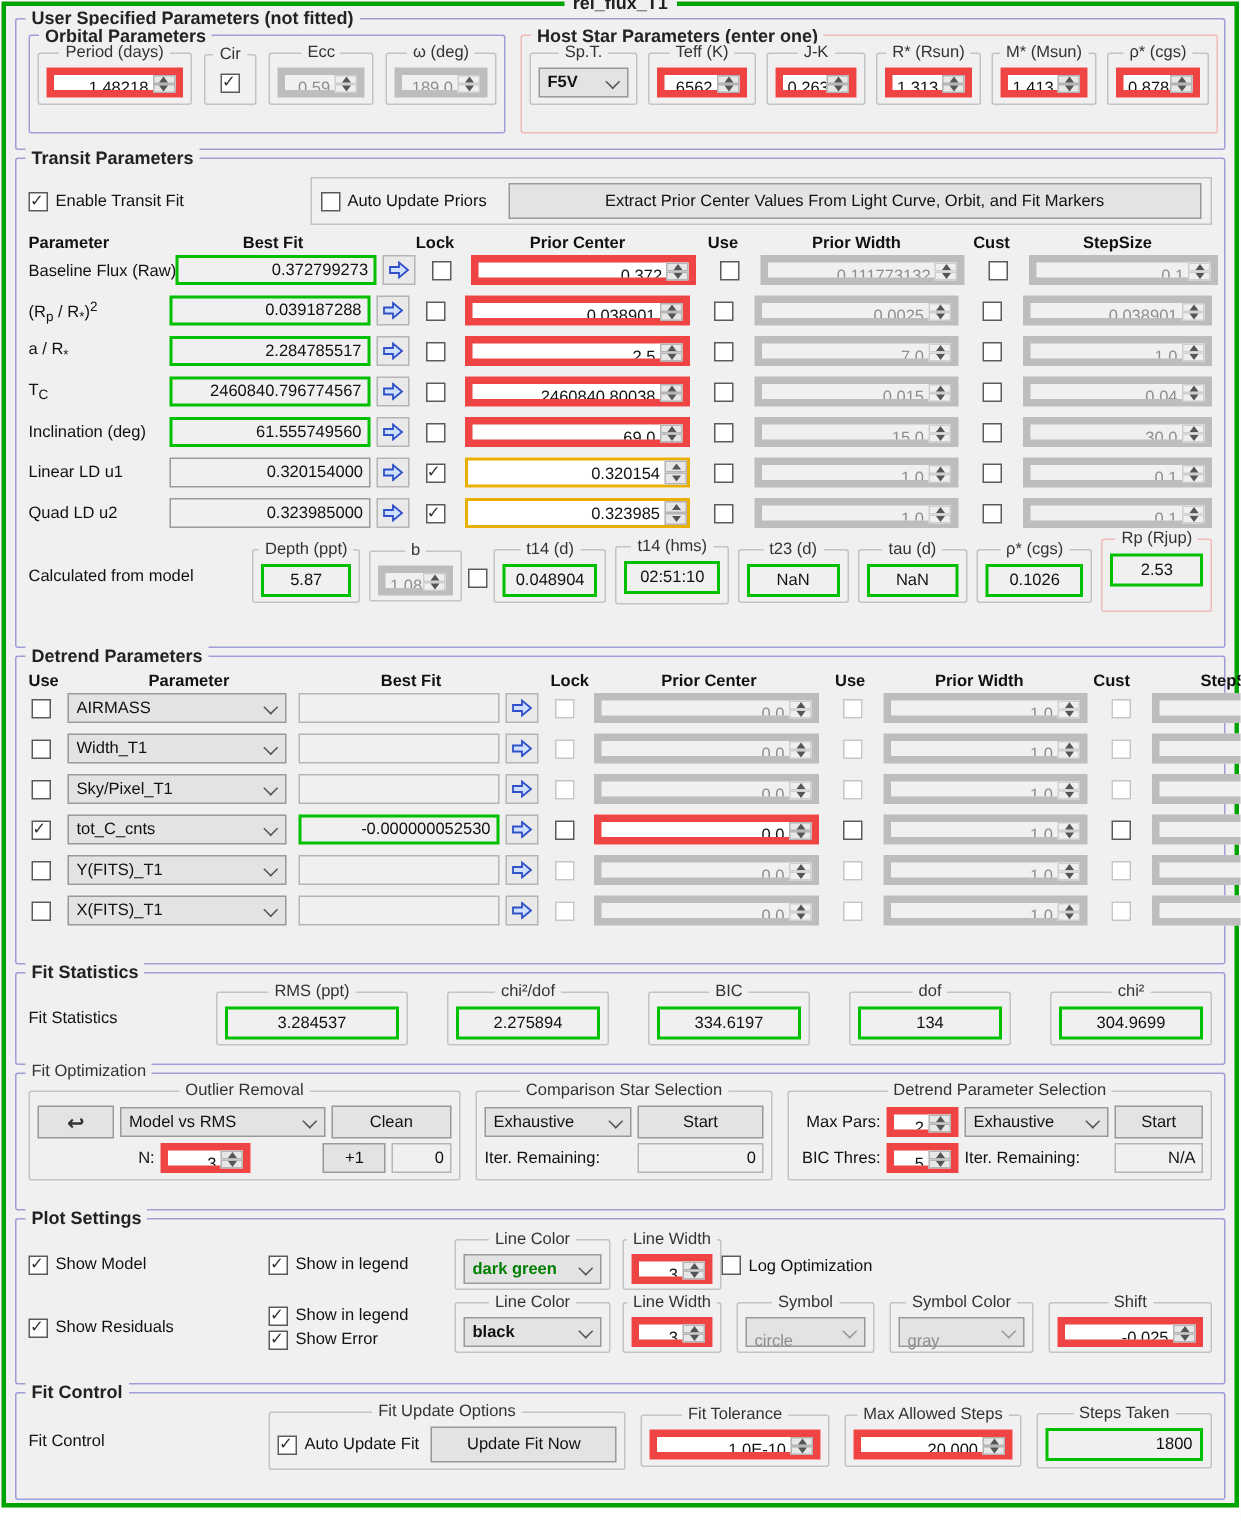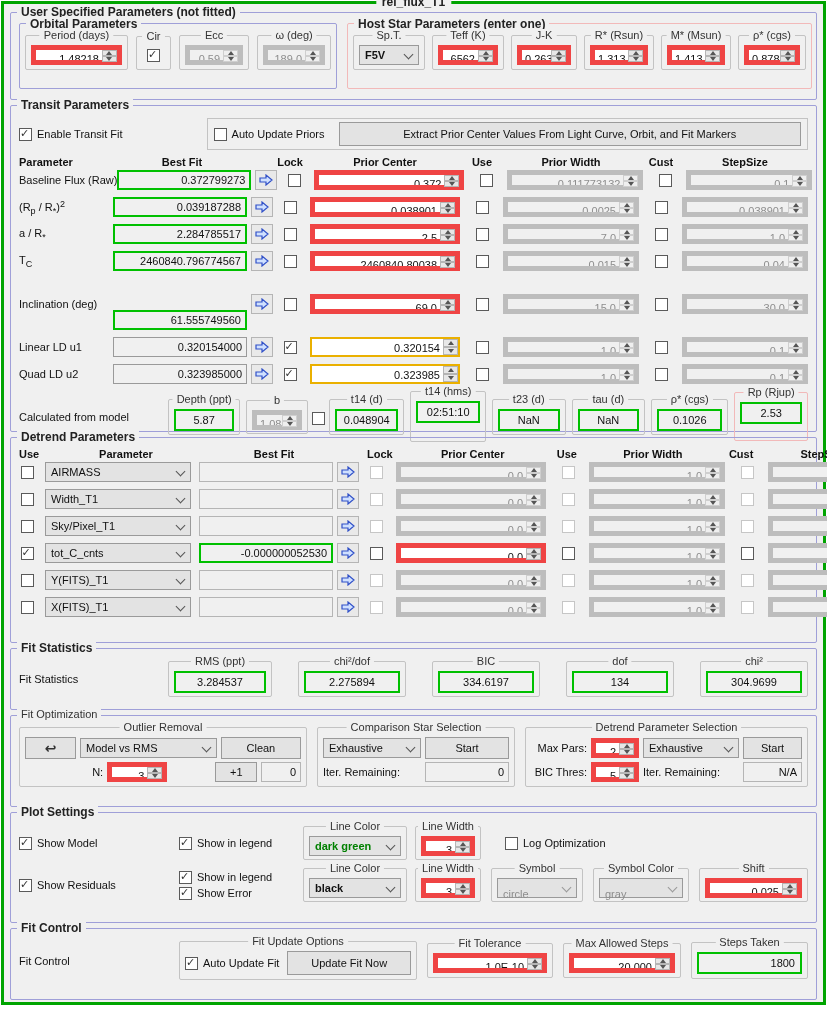--- a/index.html
+++ b/index.html
@@ -402,21 +402,21 @@
             <span class="ud">
               <i class="up"></i>
               <i class="dn"></i>
             </span>
           </span>
         </span>
     </div>
     <div class="trow">
       <span class="c-param"><span>Inclination (deg)</span></span>
       <span class="c-bf">
-          <span class="bf" style="display:block;margin-top:32px;">61.555749560</span>
+          <span class="bf" style="display:block;">61.555749560</span>
         </span>
       <span class="c-ab">
           <button class="abtn">
             <svg width="14" height="12" viewBox="0 0 14 12">
               <path d="M1 4 h6 V1 l6 5 -6 5 V8 H1 z" fill="#cfe0ff" stroke="#3050c8" stroke-width="1.2"></path>
             </svg>
           </button>
         </span>
       <span class="c-lk">
           <span class="cb"></span>
@@ -568,21 +568,21 @@
               <i class="up"></i>
               <i class="dn"></i>
             </span>
           </div>
       </div>
       <span class="cb" style="margin:4px 4px 0 4px;"></span>
       <div class="grp" style="width:80px;padding-bottom:3px;">
         <span class="glabel">t14 (d)</span>
         <div class="vbox">0.048904</div>
       </div>
-      <div class="grp" style="width:80px;margin-left:6px;padding-bottom:18px;">
+      <div class="grp" style="width:80px;margin-left:6px;padding-bottom:6px;">
         <span class="glabel">t14 (hms)</span>
         <div class="vbox">02:51:10</div>
       </div>
       <div class="grp" style="width:78px;margin-left:6px;padding-bottom:3px;">
         <span class="glabel">t23 (d)</span>
         <div class="vbox">NaN</div>
       </div>
       <div class="grp" style="width:78px;margin-left:6px;padding-bottom:3px;">
         <span class="glabel">tau (d)</span>
         <div class="vbox">NaN</div>
@@ -931,21 +931,21 @@
           </span>
         </span>
     </div>
   </div>
 
   <div class="sect" style="height:62px;">
     <span class="stitle">Fit Statistics</span>
     <div class="row" style="margin-top:2px;">
       <span style="width:150px;">Fit Statistics</span>
       <div class="row" style="flex:1;gap:26px;">
-        <div class="grp" style="width:104px;padding-bottom:3px;">
+        <div class="grp" style="width:128px;padding-bottom:3px;">
           <span class="glabel">RMS (ppt)</span>
           <div class="vbox">3.284537</div>
         </div>
         <div class="grp" style="width:108px;padding-bottom:3px;">
           <span class="glabel">chi²/dof</span>
           <div class="vbox">2.275894</div>
         </div>
         <div class="grp" style="width:108px;padding-bottom:3px;">
           <span class="glabel">BIC</span>
           <div class="vbox">334.6197</div>
@@ -1058,21 +1058,21 @@
       <div class="grp" style="width:66px;margin-left:8px;padding-bottom:3px;">
         <span class="glabel">Line Width</span>
         <span class="spin" style="display:flex;">
             <span class="val">3</span>
             <span class="ud">
               <i class="up"></i>
               <i class="dn"></i>
             </span>
           </span>
       </div>
-      <span class="row" style="margin-left:24px;gap:5px;">
+      <span class="row" style="margin-left:0;gap:5px;align-items:flex-end;">
           <span class="cb"></span>
           <span>Log Optimization</span>
         </span>
     </div>
     <div class="row" style="margin-top:8px;">
       <span class="row" style="width:160px;gap:5px;">
           <span class="cb checked"></span>
           <span>Show Residuals</span>
         </span>
       <span style="width:118px;">

